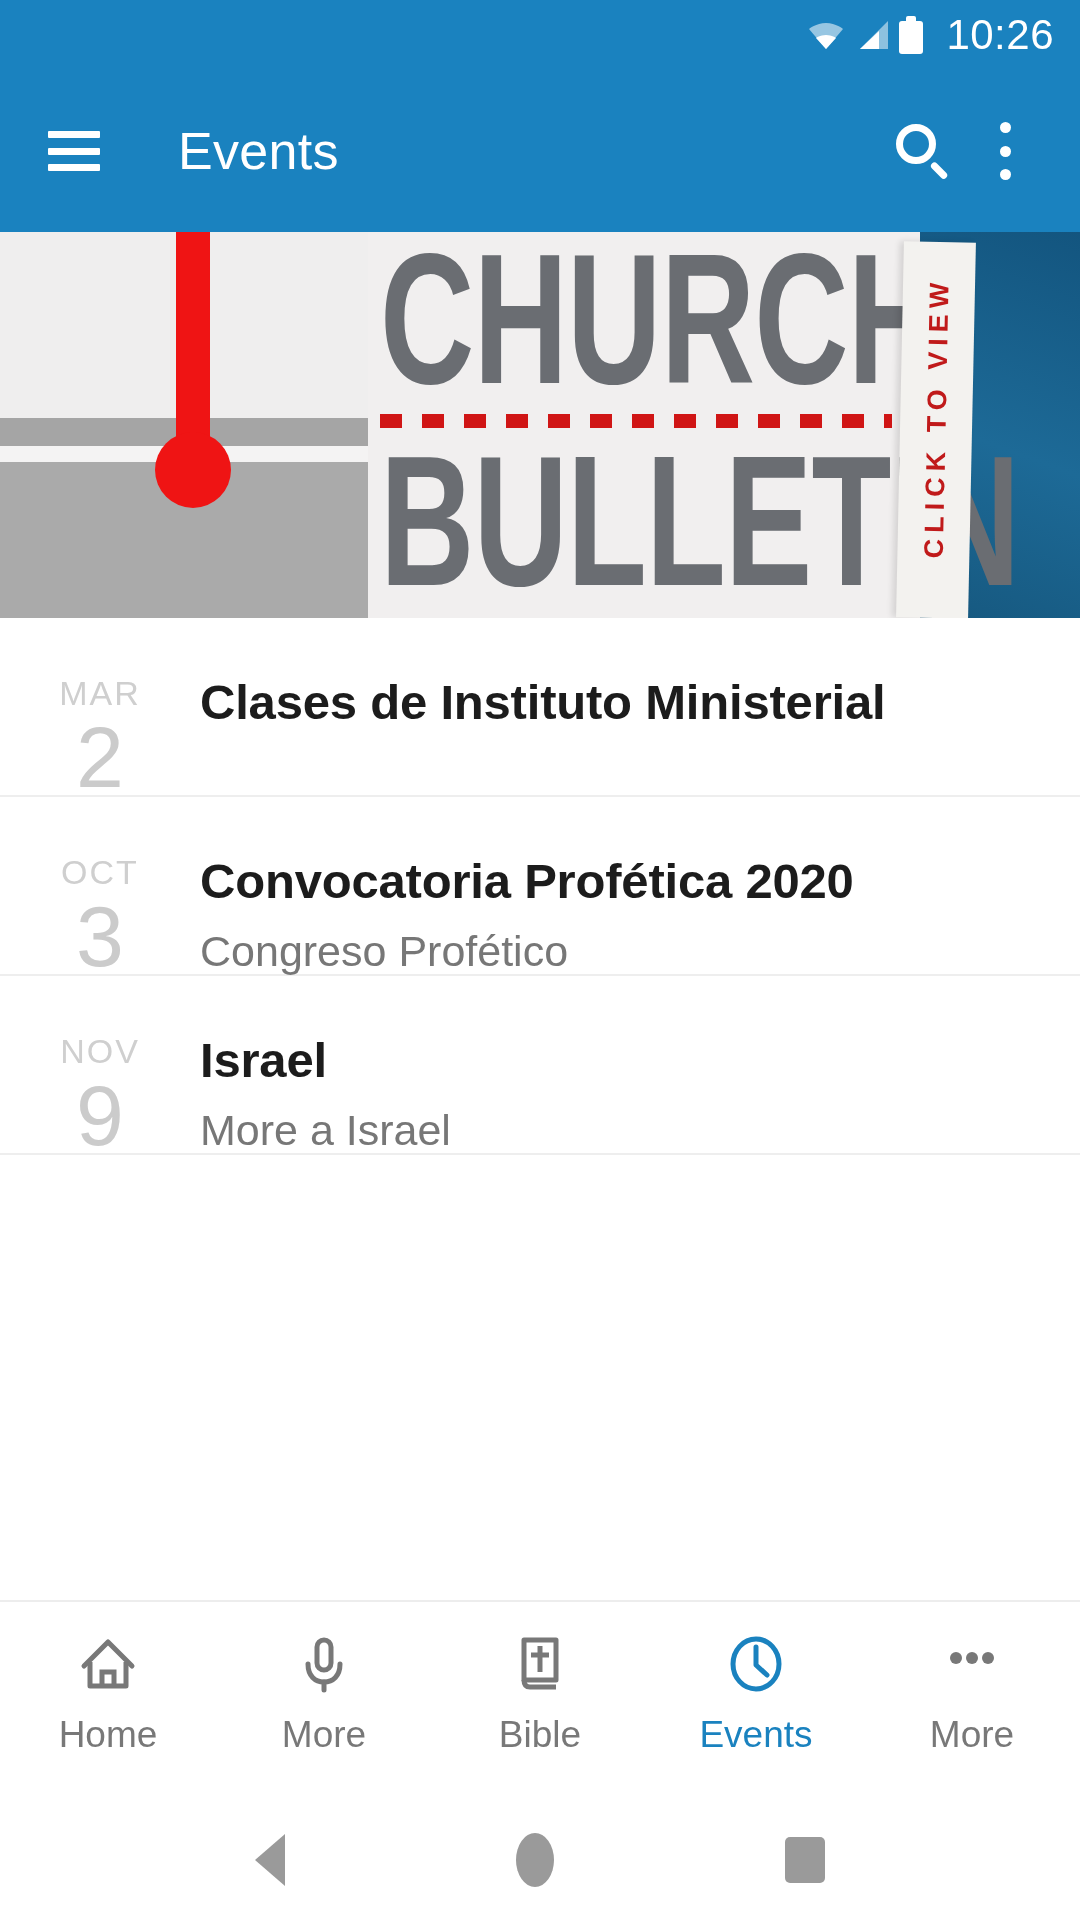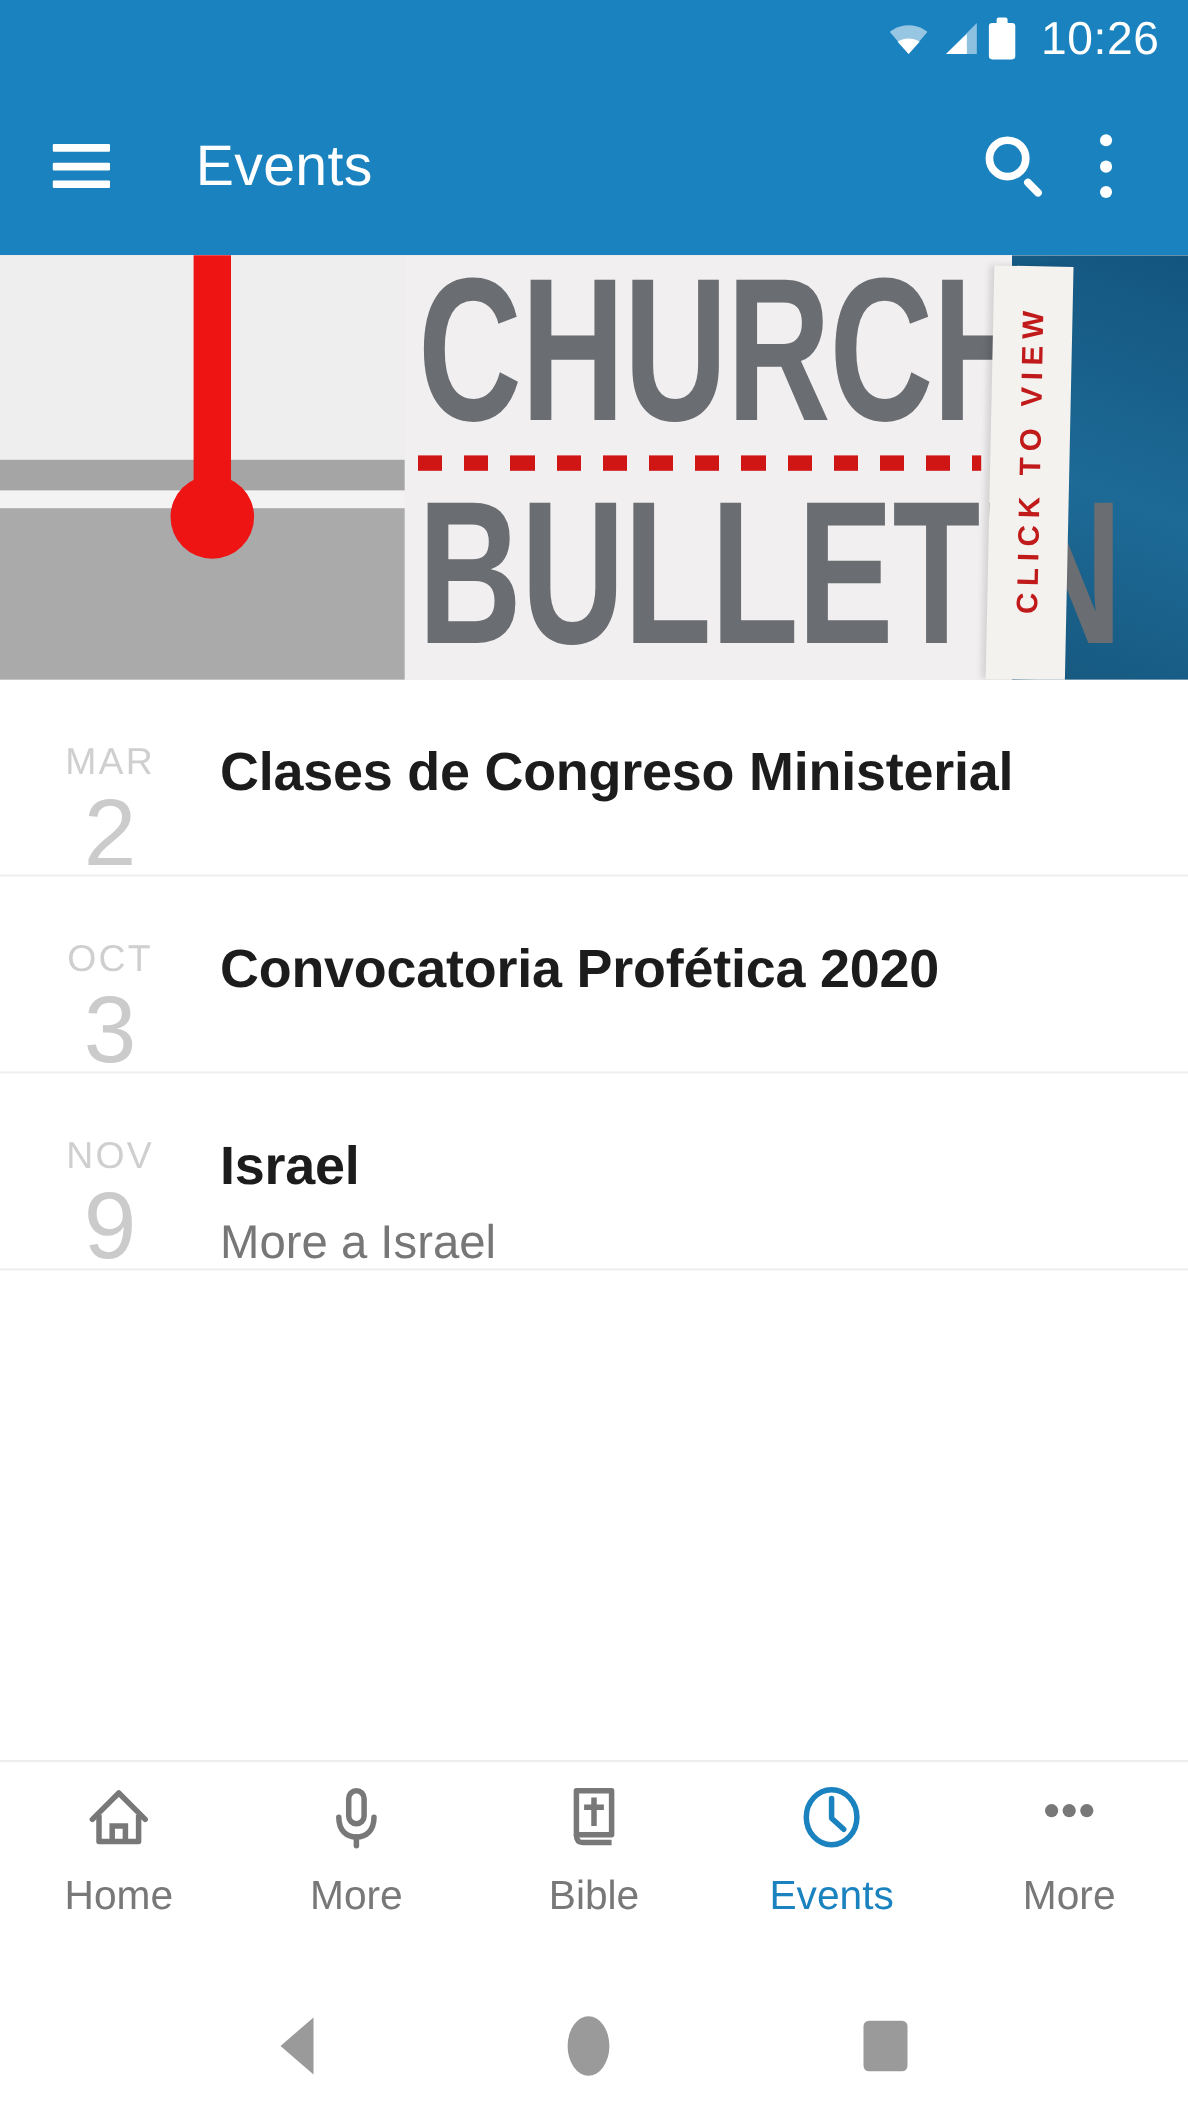--- a/index.html
+++ b/index.html
@@ -142,21 +142,21 @@
   .ev-sub {
     color:#777777; font-size:43px; font-weight:400;
     margin-top:16px; line-height:1.15;
   }
 
   
   .bottom-nav {
     height:200px; flex:0 0 auto;
     background:#ffffff;
     border-top:2px solid #ededed;
-    display:flex; align-items:flex-start; padding-top:14px;text-align:right;
+    display:flex; align-items:flex-start; padding-top:26px;text-align:right;
   }
   .nav-item {
     flex:1 1 0; display:flex; flex-direction:column;
     align-items:center; cursor:pointer;
   }
   .nav-ico { height:72px; display:flex; align-items:center; justify-content:center; }
   .nav-label { font-size:37px; margin-top:16px; color:#787878; line-height:1; }
   .nav-item.active .nav-label { color:#1a82bf; }
 
   
@@ -247,31 +247,32 @@
   </div>
 
   <div class="event-list">
 
     <div class="event-row">
       <div class="date-col">
         <div class="date-month">MAR</div>
         <div class="date-day">2</div>
       </div>
       <div class="ev-text">
-        <div class="ev-title">Clases de Congreso Ministerial</div>
+        <div class="ev-title">Clases de Instituto Ministerial</div>
       </div>
     </div>
 
     <div class="event-row">
       <div class="date-col">
         <div class="date-month">OCT</div>
         <div class="date-day">3</div>
       </div>
       <div class="ev-text">
         <div class="ev-title">Convocatoria Profética 2020</div>
+        <div class="ev-sub">Congreso Profético</div>
       </div>
     </div>
 
     <div class="event-row">
       <div class="date-col">
         <div class="date-month">NOV</div>
         <div class="date-day">9</div>
       </div>
       <div class="ev-text">
         <div class="ev-title">Israel</div>

